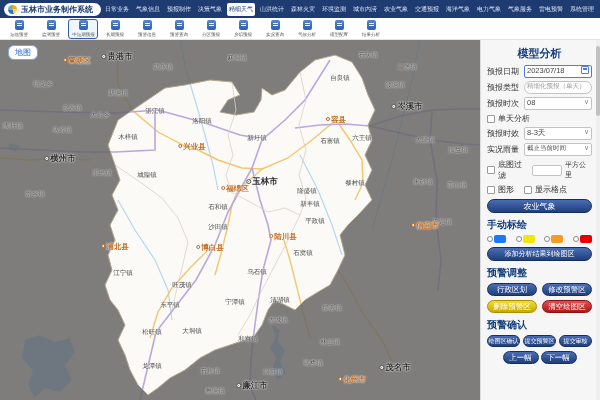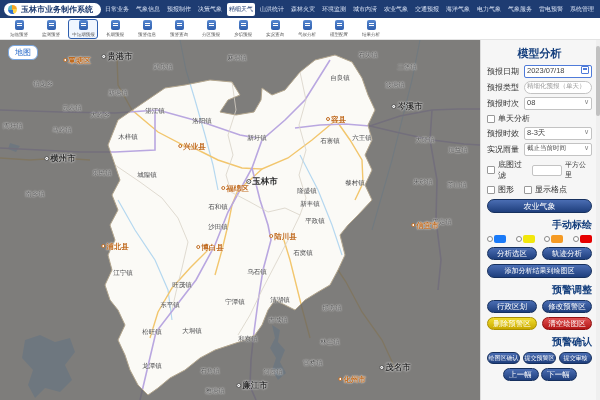--- a/index.html
+++ b/index.html
@@ -47,21 +47,21 @@
     background:#fff; margin-right:1px; vertical-align:0; position:relative; }
   .ring:before { content:""; position:absolute; left:1px; top:1px; width:1px; height:1px;
     background:#555; border-radius:50%; }
   .map-btn { position:absolute; left:8px; top:5px; font-size:8px; color:#2a6bc9;
     background:#fff; border:1px solid #7aa7e0; border-radius:6px; padding:1px 6px; cursor:pointer; }
 
   
   .panel { position:absolute; left:480px; top:40px; width:120px; height:360px;
     background:#f6f6f6; border-left:1px solid #ddd; padding:4px 8px 4px 6px; }
   .panel-title { text-align:center; font-size:11px; font-weight:bold; color:#16407e; margin:2px 0 4px; }
-  .sec-title { text-align:right; font-size:10px; font-weight:bold; color:#16407e; margin:5px 0 3px; }
+  .sec-title { text-align:left; font-size:10px; font-weight:bold; color:#16407e; margin:5px 0 3px; }
   .frow { display:flex; align-items:center; margin:3px 0; }
   .flabel { width:37px; font-size:8px; color:#333; flex:none; }
   .ctrl { flex:1; height:13px; background:#fff; border:1px solid #c3c3c3; border-radius:2px;
     display:flex; align-items:flex-start; padding:0 2px; font-size:7.5px; color:#444; min-width:0; }
   .ctrl.date { border-color:#4f7bd9; justify-content:space-between; }
   .ctrl.dim { color:#999; font-size:6.5px; border-radius:7px; }
   .ctrl.sel { justify-content:space-between; }
   .chev { color:#888; font-size:7px; flex:none; }
   .cal { width:8px; height:8px; border:1px solid #4f7bd9; border-radius:1px; position:relative; flex:none; }
   .cal:before { content:""; position:absolute; left:1px; top:1px; right:1px; height:2px; background:#4f7bd9; }
@@ -349,24 +349,20 @@
         </span>
         <span class="sw">
           <span class="radio"></span>
           <span class="chip" style="background: rgb(245, 154, 35);"></span>
         </span>
         <span class="sw">
           <span class="radio"></span>
           <span class="chip" style="background: rgb(230, 0, 0);"></span>
         </span>
       </div>
-    <div class="grid2">
-        <div class="btn">分析选区</div>
-        <div class="btn">轨迹分析</div>
-      </div>
     <div class="btn full" style="font-size:7px">添加分析结果到绘图区</div>
 
     <div class="sec-title">预警调整</div>
     <div class="grid2">
         <div class="btn">行政区划</div>
         <div class="btn">修改预警区</div>
         <div class="btn yellow">删除预警区</div>
         <div class="btn red">清空绘图区</div>
       </div>
 

